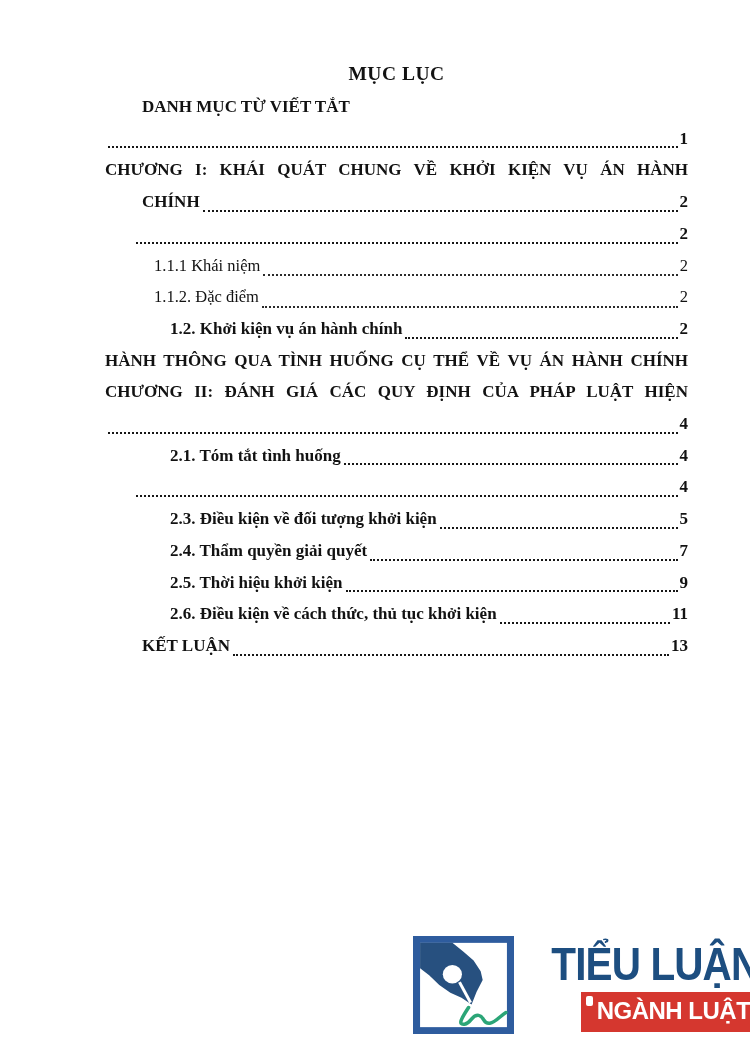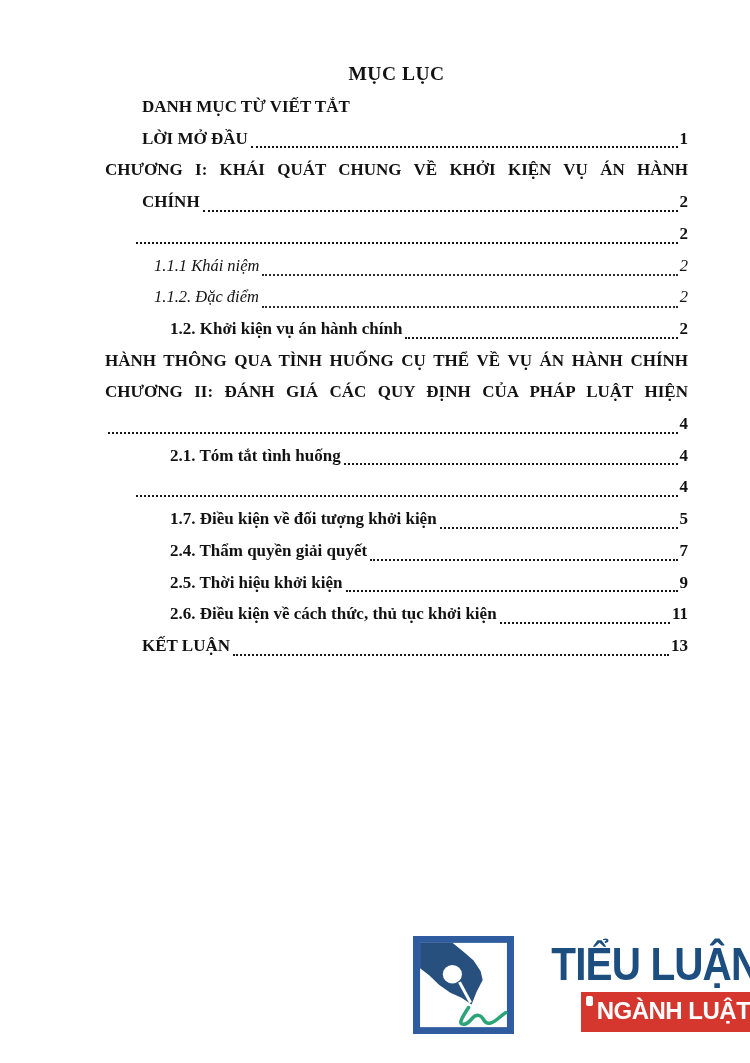--- a/index.html
+++ b/index.html
@@ -14,21 +14,21 @@
   }
   .toc{
     position:absolute;left:105px;top:57px;width:583px;
   }
   .doc-title{
     font-size:19.5px;font-weight:bold;text-align:center;
     line-height:34px;letter-spacing:.5px;
   }
   .e{font-size:17px;font-weight:bold;line-height:31.7px;}
   .e.sub{padding-left:28px;}
-  .e.it{font-style:italic;font-weight:normal;font-size:16.5px;padding-left:12px;}
+  .e.it{font-weight:normal;font-size:16.5px;padding-left:12px;}
   .row{display:flex;}
   .lbl{white-space:nowrap;margin-left:37px;}
   .lead{
     flex:1;min-width:10px;
     border-bottom:2px dotted #161616;
     align-self:flex-end;
     margin:0 2px 6px 3px;
   }
   .e.it .lead{border-bottom:2px dotted #2a2a2a;margin-bottom:5px;}
   .pg{white-space:nowrap;}
@@ -59,21 +59,20 @@
     <div class="doc-title">MỤC LỤC</div>
 
     <div class="e">
       <div class="row">
           <span class="lbl">DANH MỤC TỪ VIẾT TẮT</span>
         </div>
     </div>
 
     <div class="e">
       <div class="row">
-        <span class="lbl">LỜI MỞ ĐẦU</span>
         <span class="lead"></span>
         <span class="pg">1</span>
       </div>
     </div>
 
     <div class="e">
       <div class="just">CHƯƠNG I: KHÁI QUÁT CHUNG  VỀ KHỞI KIỆN VỤ ÁN HÀNH</div>
       <div class="row">
         <span class="lbl">CHÍNH</span>
         <span class="lead"></span>
@@ -131,21 +130,21 @@
 
     <div class="e sub">
       <div class="row">
         <span class="lead"></span>
         <span class="pg">4</span>
       </div>
     </div>
 
     <div class="e sub">
       <div class="row">
-        <span class="lbl">1.7. Điều kiện về đối tượng khởi kiện</span>
+        <span class="lbl">2.3. Điều kiện về đối tượng khởi kiện</span>
         <span class="lead"></span>
         <span class="pg">5</span>
       </div>
     </div>
 
     <div class="e sub">
       <div class="row">
         <span class="lbl">2.4. Thẩm quyền giải quyết</span>
         <span class="lead"></span>
         <span class="pg">7</span>

